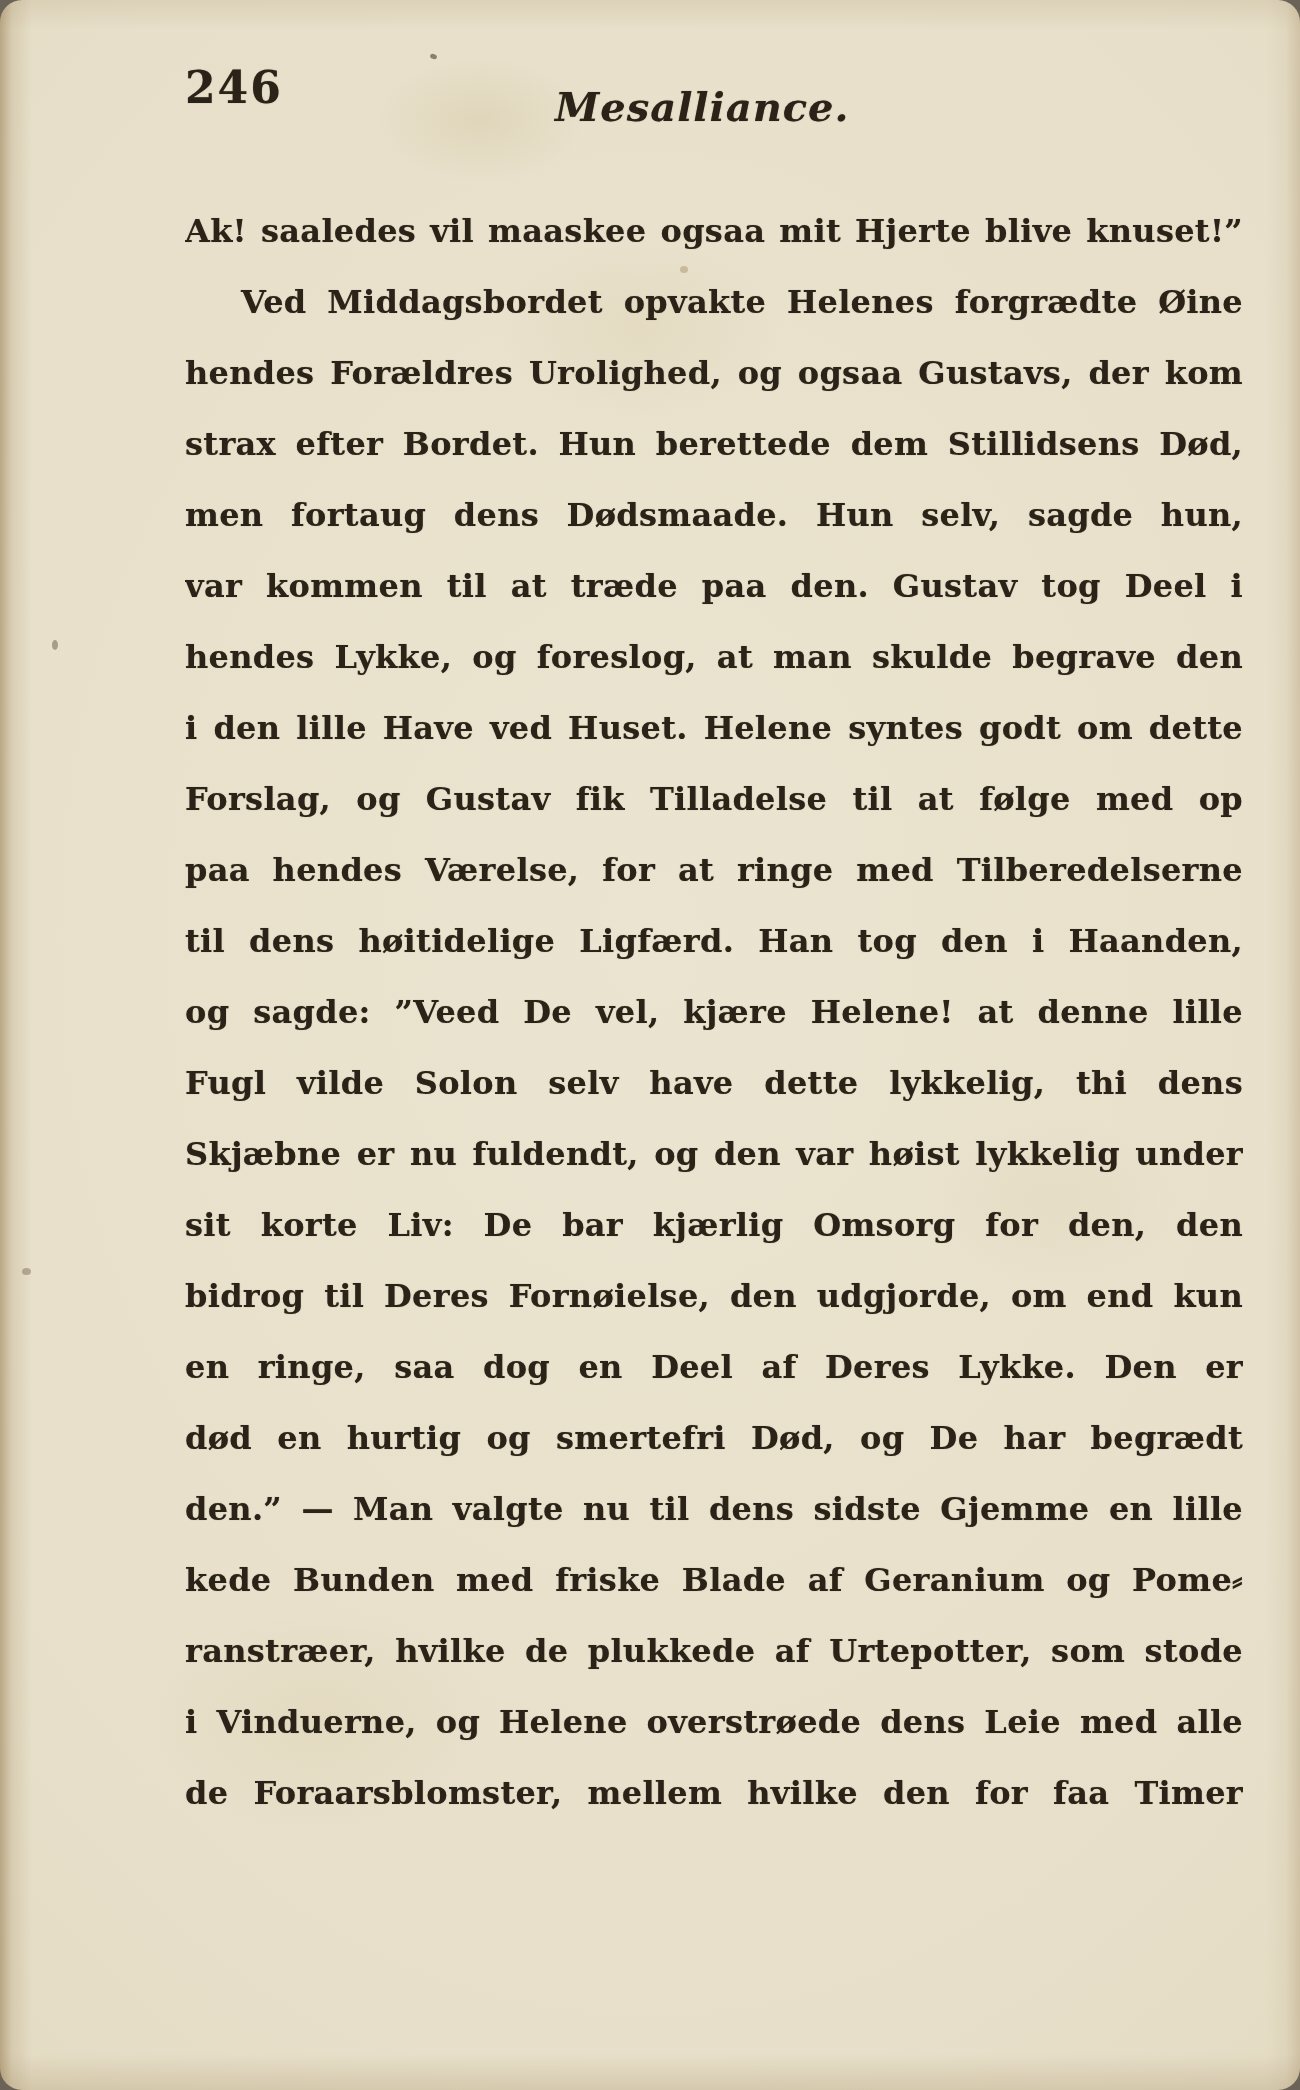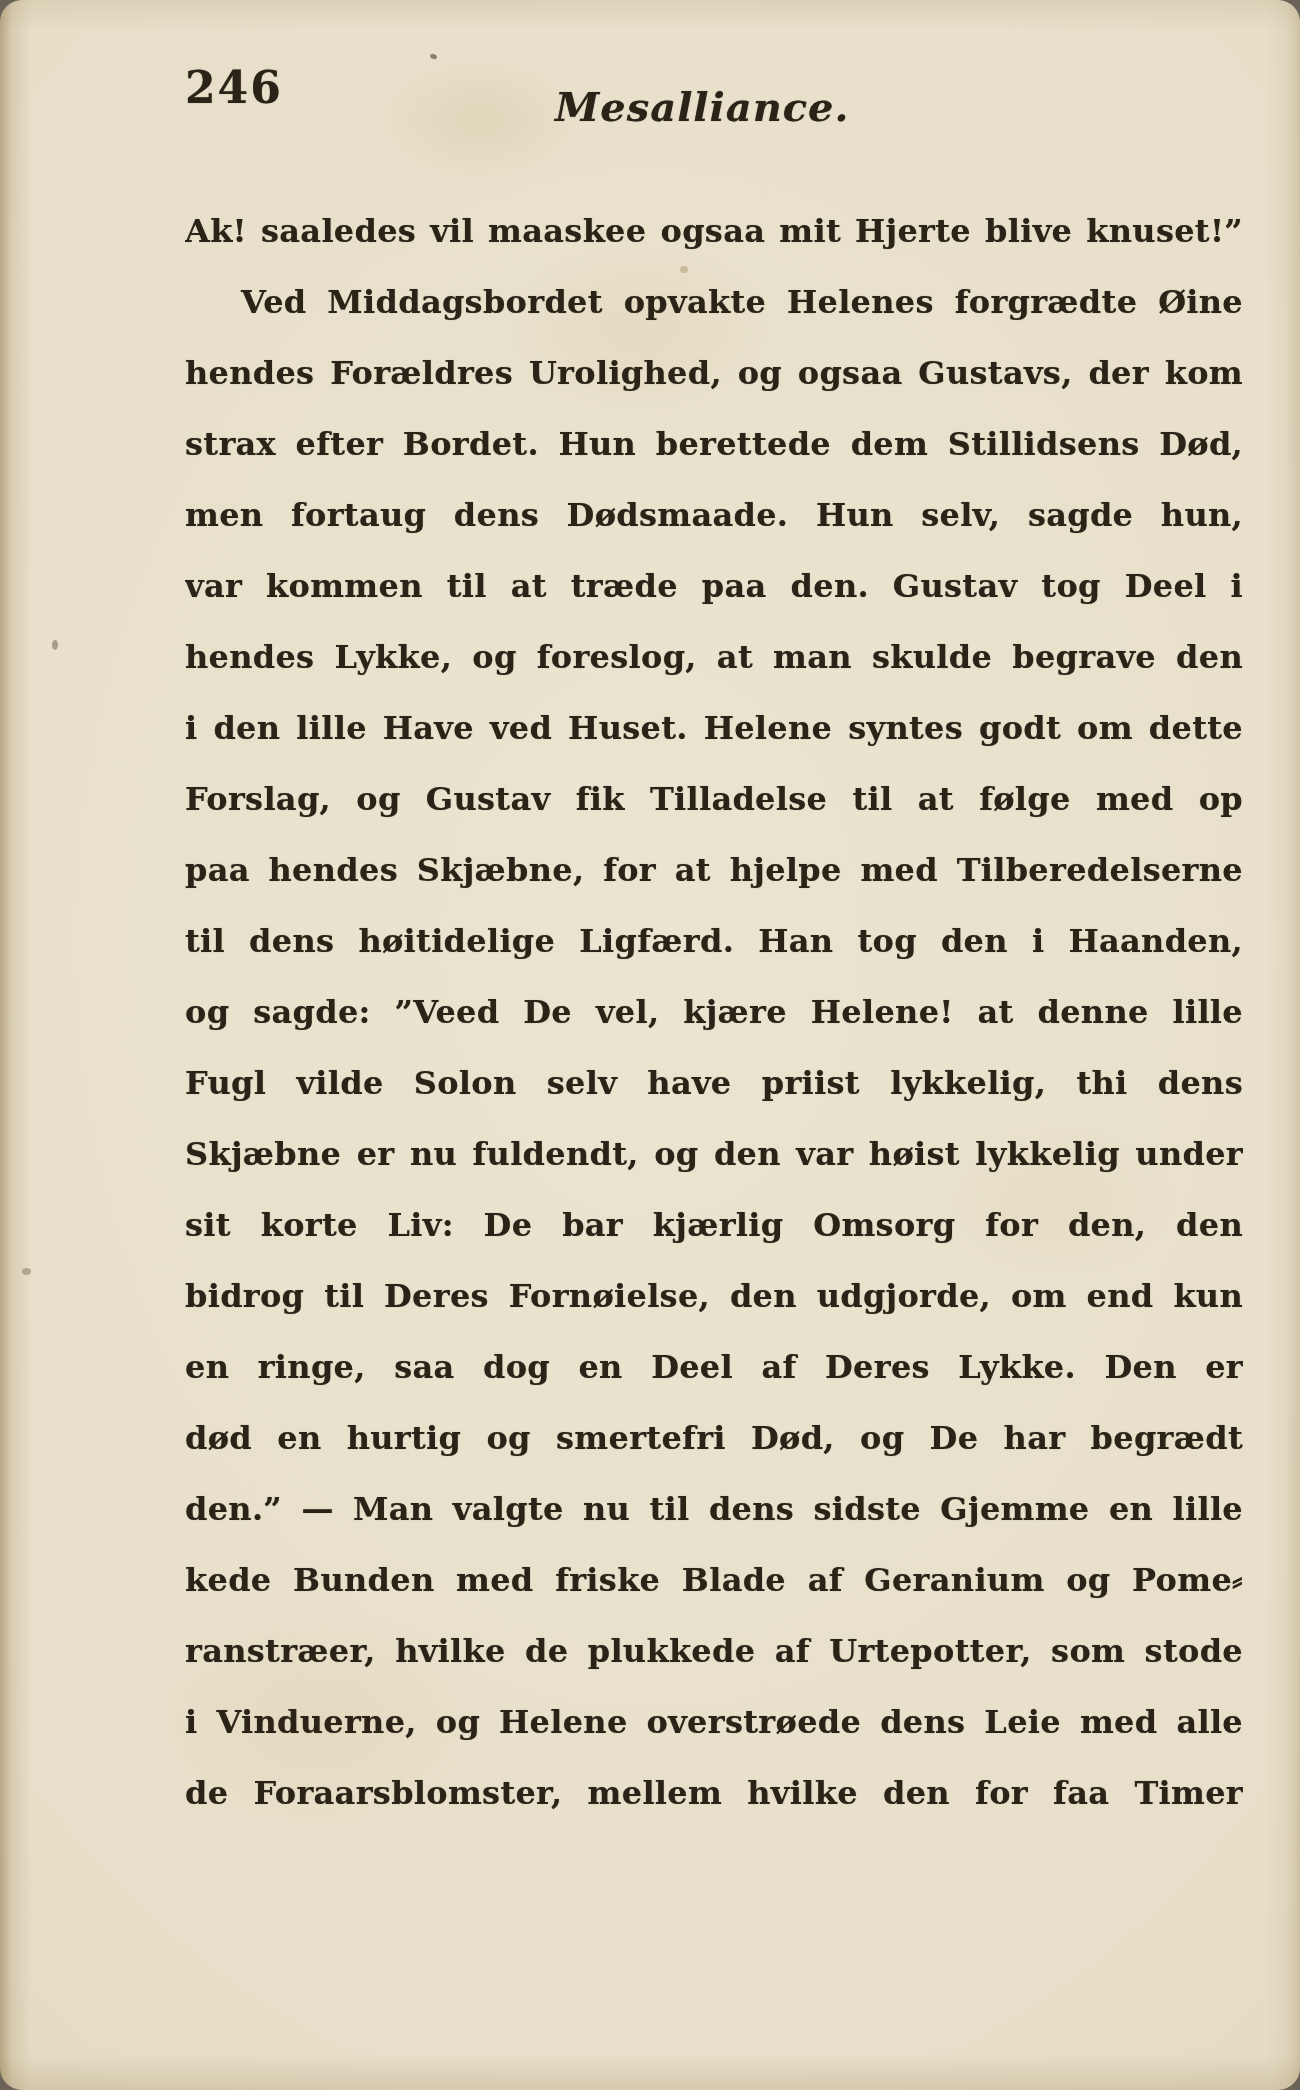--- a/index.html
+++ b/index.html
@@ -96,24 +96,24 @@
   <div class="text-block" id="text-block">
       <div class="line">Ak! saaledes vil maaskee ogsaa mit Hjerte blive knuset!”</div>
       <div class="line indent">Ved Middagsbordet opvakte Helenes forgrædte Øine</div>
       <div class="line">hendes Forældres Urolighed, og ogsaa Gustavs, der kom</div>
       <div class="line">strax efter Bordet. Hun berettede dem Stillidsens Død,</div>
       <div class="line">men fortaug dens Dødsmaade. Hun selv, sagde hun,</div>
       <div class="line">var kommen til at træde paa den. Gustav tog Deel i</div>
       <div class="line">hendes Lykke, og foreslog, at man skulde begrave den</div>
       <div class="line">i den lille Have ved Huset. Helene syntes godt om dette</div>
       <div class="line">Forslag, og Gustav fik Tilladelse til at følge med op</div>
-      <div class="line">paa hendes Skjæbne, for at hjelpe med Tilberedelserne</div>
+      <div class="line">paa hendes Værelse, for at ringe med Tilberedelserne</div>
       <div class="line">til dens høitidelige Ligfærd. Han tog den i Haanden,</div>
       <div class="line">og sagde: ”Veed De vel, kjære Helene! at denne lille</div>
-      <div class="line">Fugl vilde Solon selv have priist lykkelig, thi dens</div>
+      <div class="line">Fugl vilde Solon selv have dette lykkelig, thi dens</div>
       <div class="line">Skjæbne er nu fuldendt, og den var høist lykkelig under</div>
       <div class="line">sit korte Liv: De bar kjærlig Omsorg for den, den</div>
       <div class="line">bidrog til Deres Fornøielse, den udgjorde, om end kun</div>
       <div class="line">en ringe, saa dog en Deel af Deres Lykke. Den er</div>
       <div class="line">død en hurtig og smertefri Død, og De har begrædt</div>
       <div class="line">den.” — Man valgte nu til dens sidste Gjemme en lille</div>
       <div class="line">kede Bunden med friske Blade af Geranium og Pome⸗</div>
       <div class="line">ranstræer, hvilke de plukkede af Urtepotter, som stode</div>
       <div class="line">i Vinduerne, og Helene overstrøede dens Leie med alle</div>
       <div class="line">de Foraarsblomster, mellem hvilke den for faa Timer</div>

